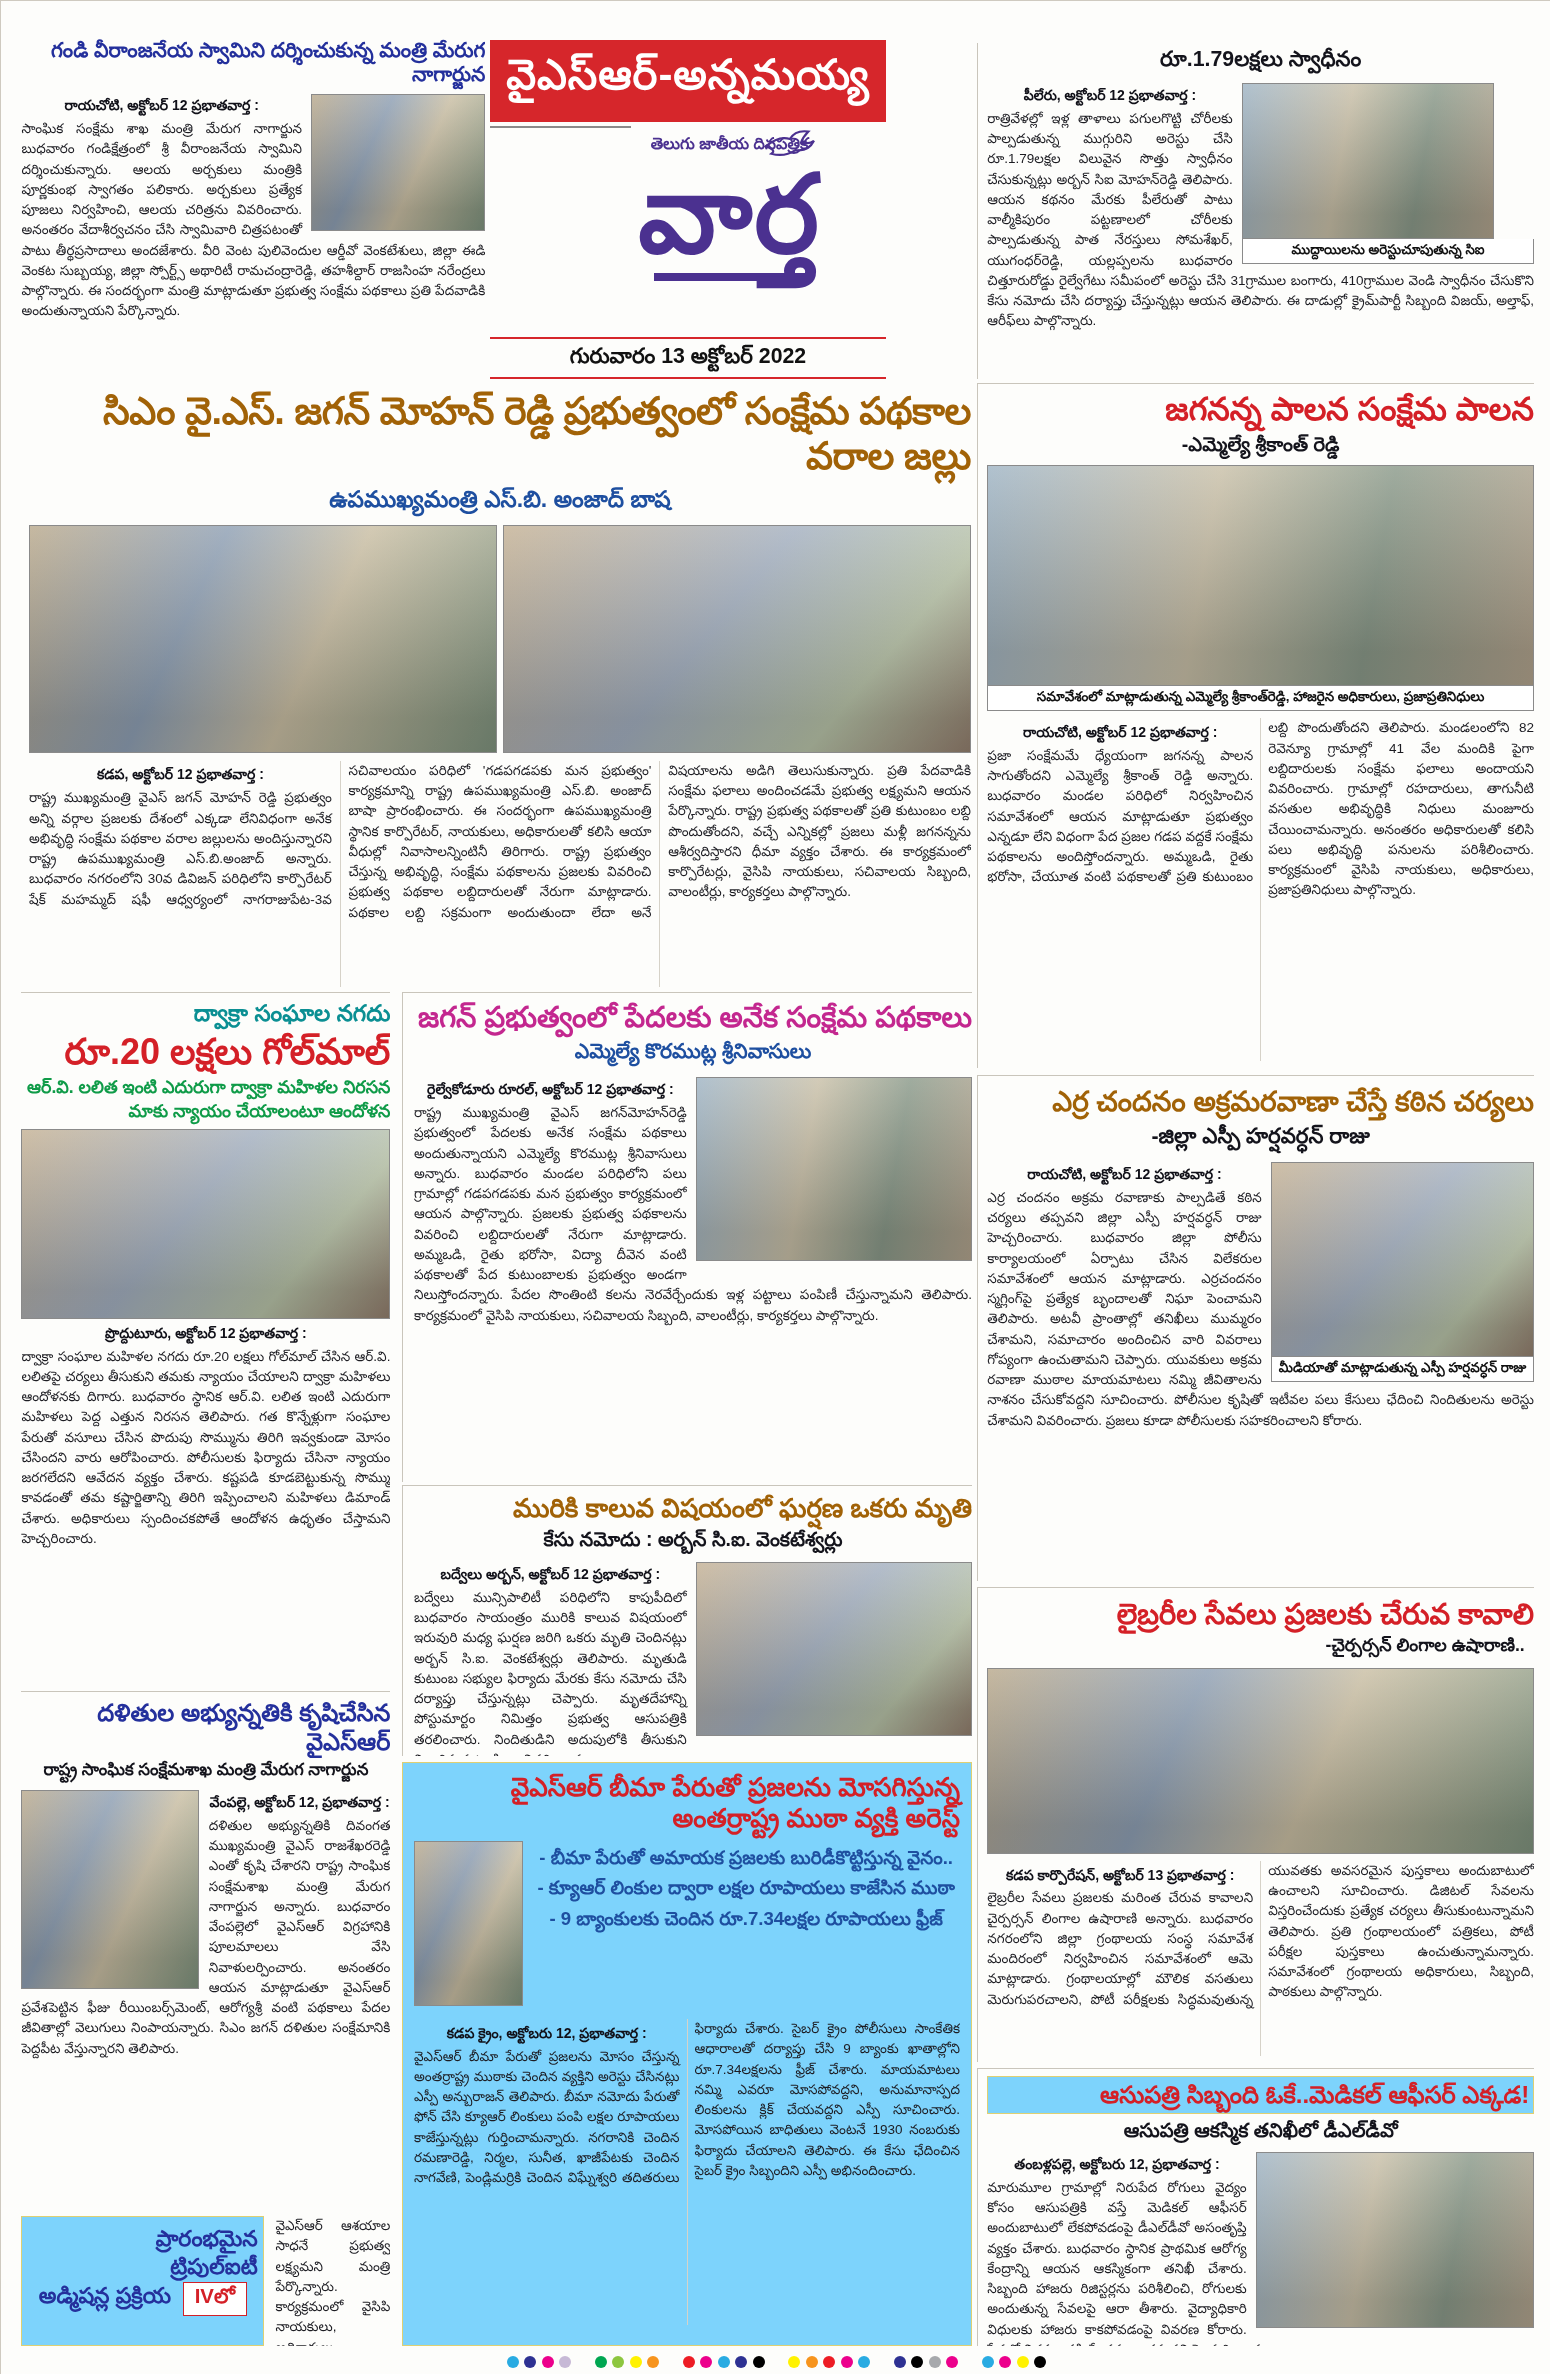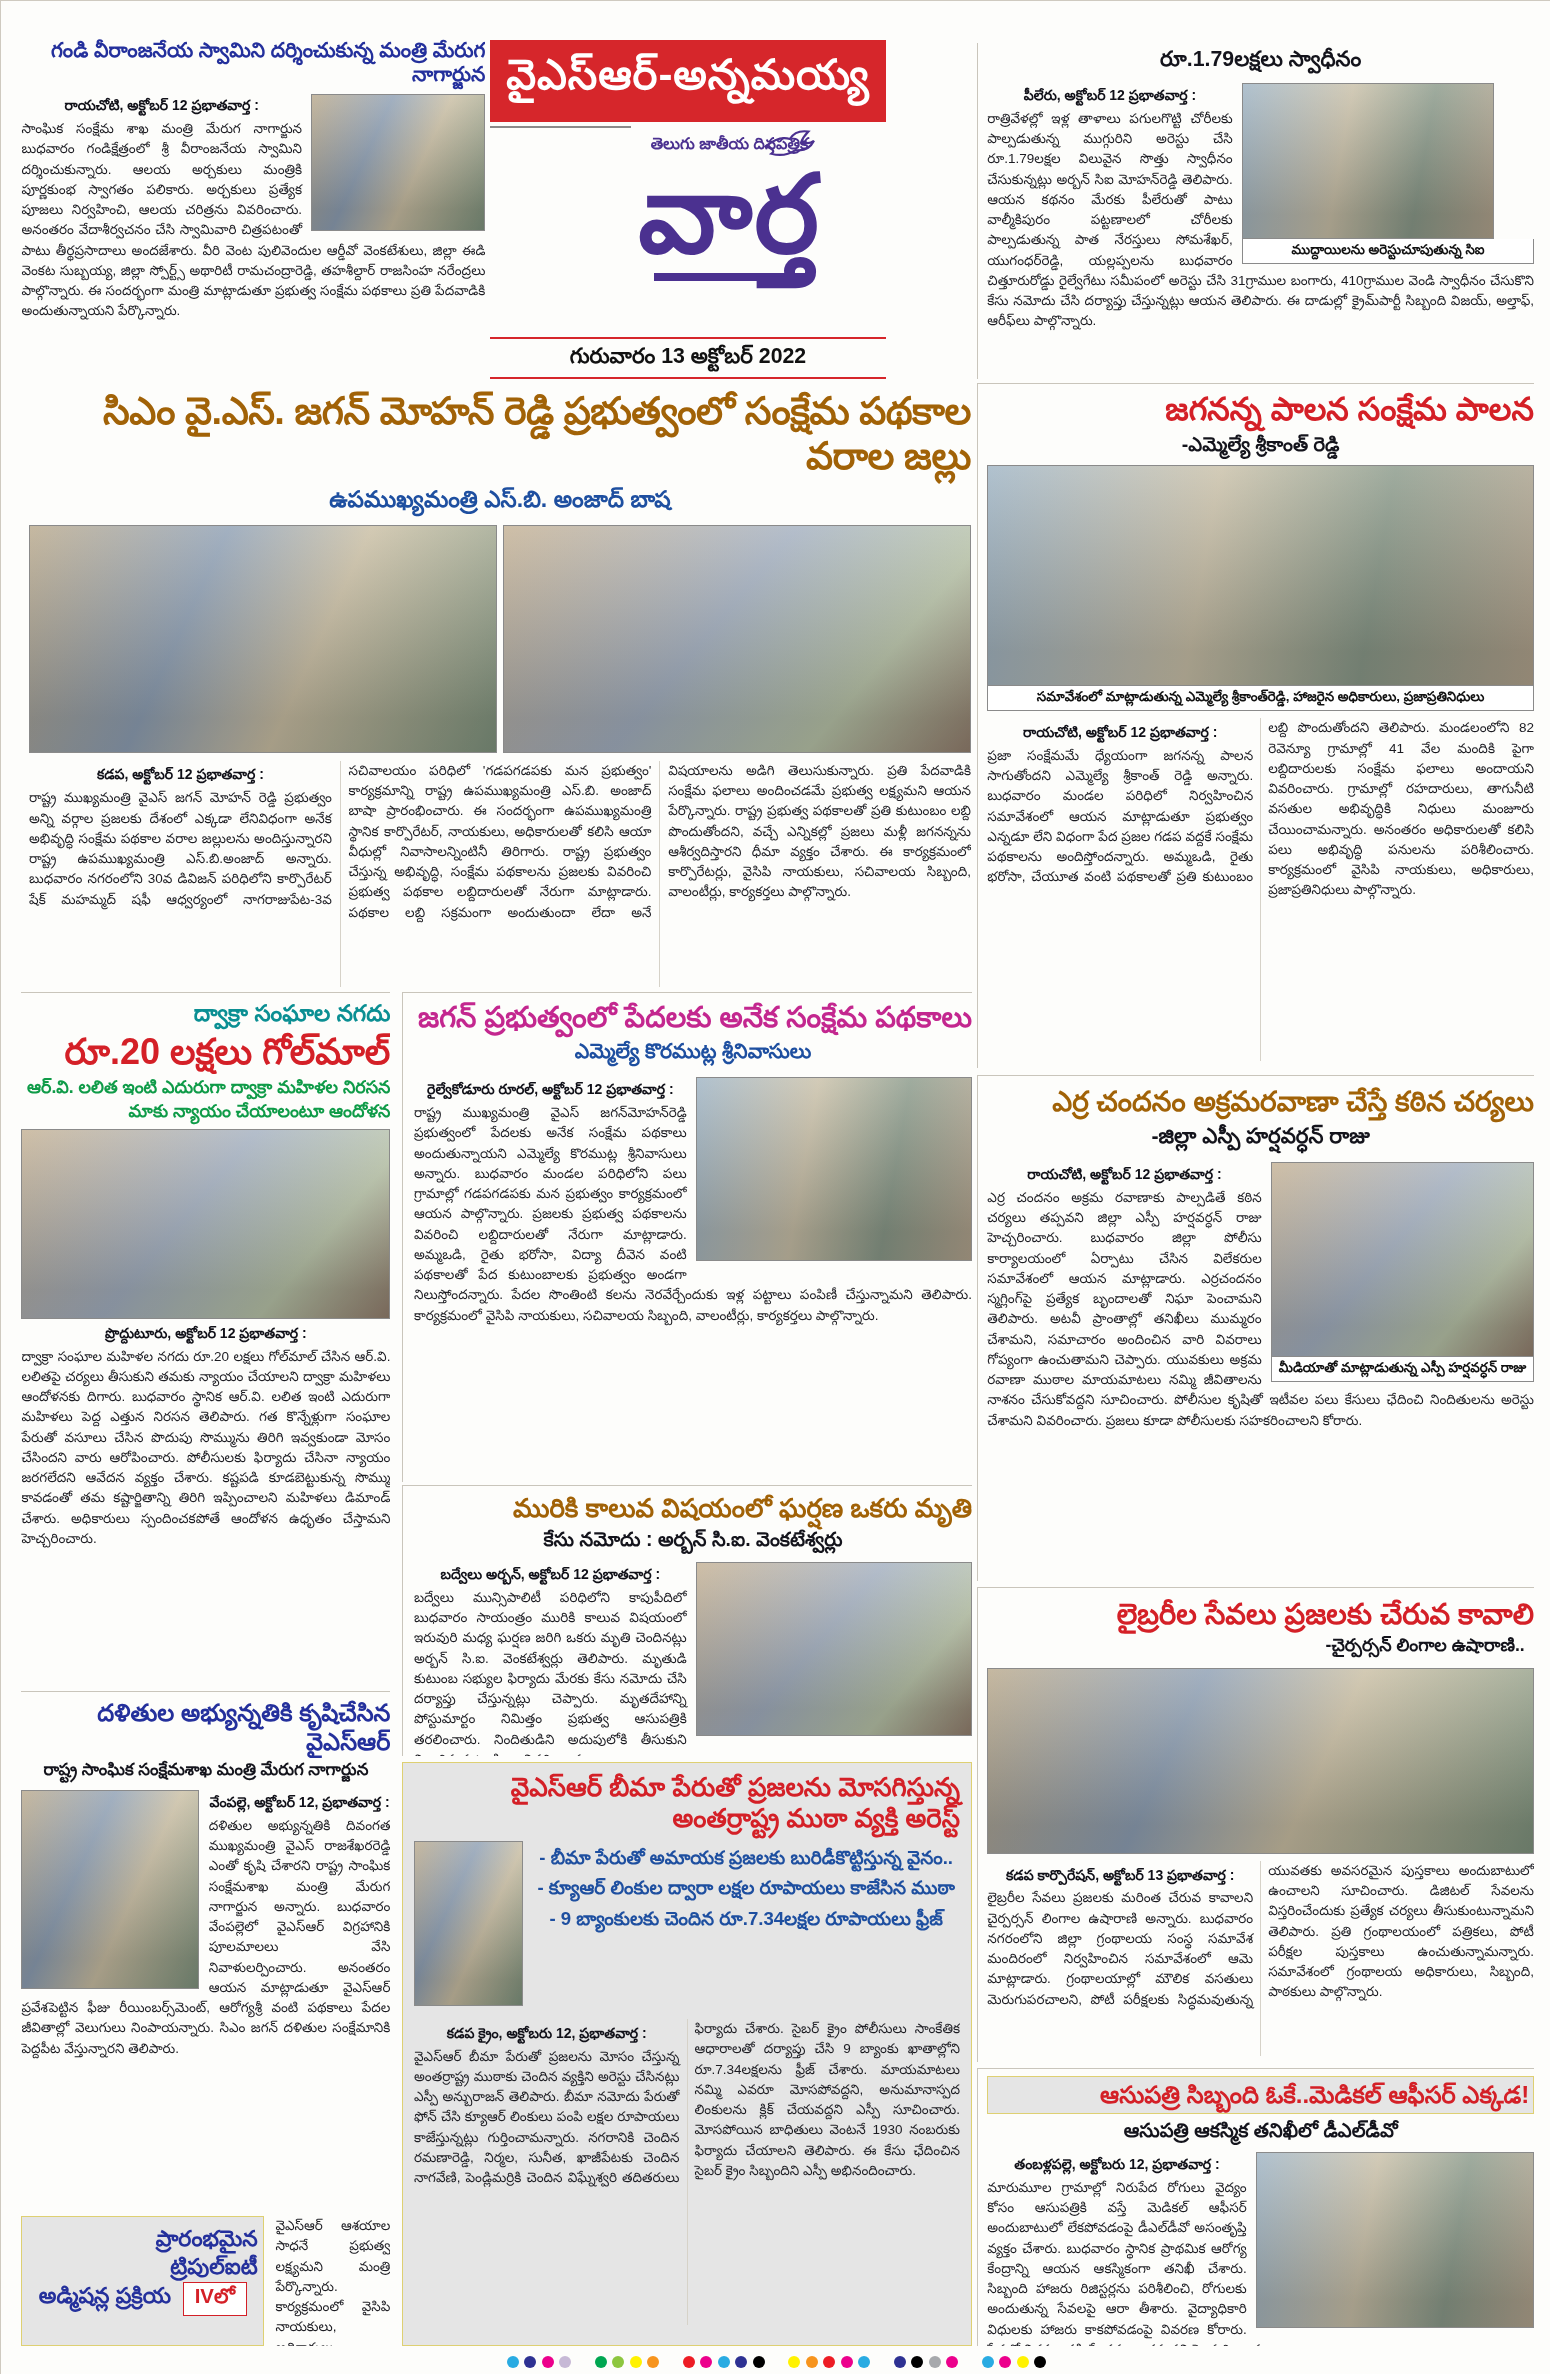--- a/index.html
+++ b/index.html
@@ -40,21 +40,21 @@
   .mh-temple { width:141px; }
   .mh-center { flex:1; text-align:center; position:relative; padding-top:3.7px; }
   .mh-tagline { color:#4b3190; font-weight:bold; font-size:16px; margin-top:5.6px; }
   .mh-name { color:#4b3190; font-weight:bold; font-size:109px; line-height:1.05; letter-spacing:1.9px; }
   .mh-dove { position:absolute; top:0; right:5.6px; }
   .mh-anna { width:58px; background:
       radial-gradient(circle at 50% 22%, #f4c08a 0 14%, transparent 15%),
       linear-gradient(180deg,#e88b28 0%,#d4542a 45%,#8c2b1e 100%); border-radius:5.6px; }
   .mh-datebar { border-top:2.8px solid #d6262b; border-bottom:2.8px solid #d6262b; margin-top:5.6px;
                 font-weight:bold; font-size:21.3px; text-align:center; padding:4.6px 0; color:#111; }
-  .ybox { background:#e5e5e5; border:0.9px solid #ded072; }
+  .ybox { background:#7dd3fc; border:0.9px solid #ded072; }
   .pageref { display:inline-block; border:1.9px solid #d42027; color:#d42027; font-weight:bold;
              font-size:20.4px; padding:1.9px 11px; background:#fff; }
   .bullet { color:#1e4fa0; font-weight:bold; font-size:18.6px; text-align:center; margin:6.5px 0; line-height:1.3; }
   .marks { position:absolute; left:0; top:2352px; width:1551px; height:18.6px; display:flex;
            justify-content:center; align-items:center; }
   .dot { width:12px; height:12px; border-radius:50%; display:inline-block; margin:0 2.8px; }
 </style>
 </head>
 <body>
 

